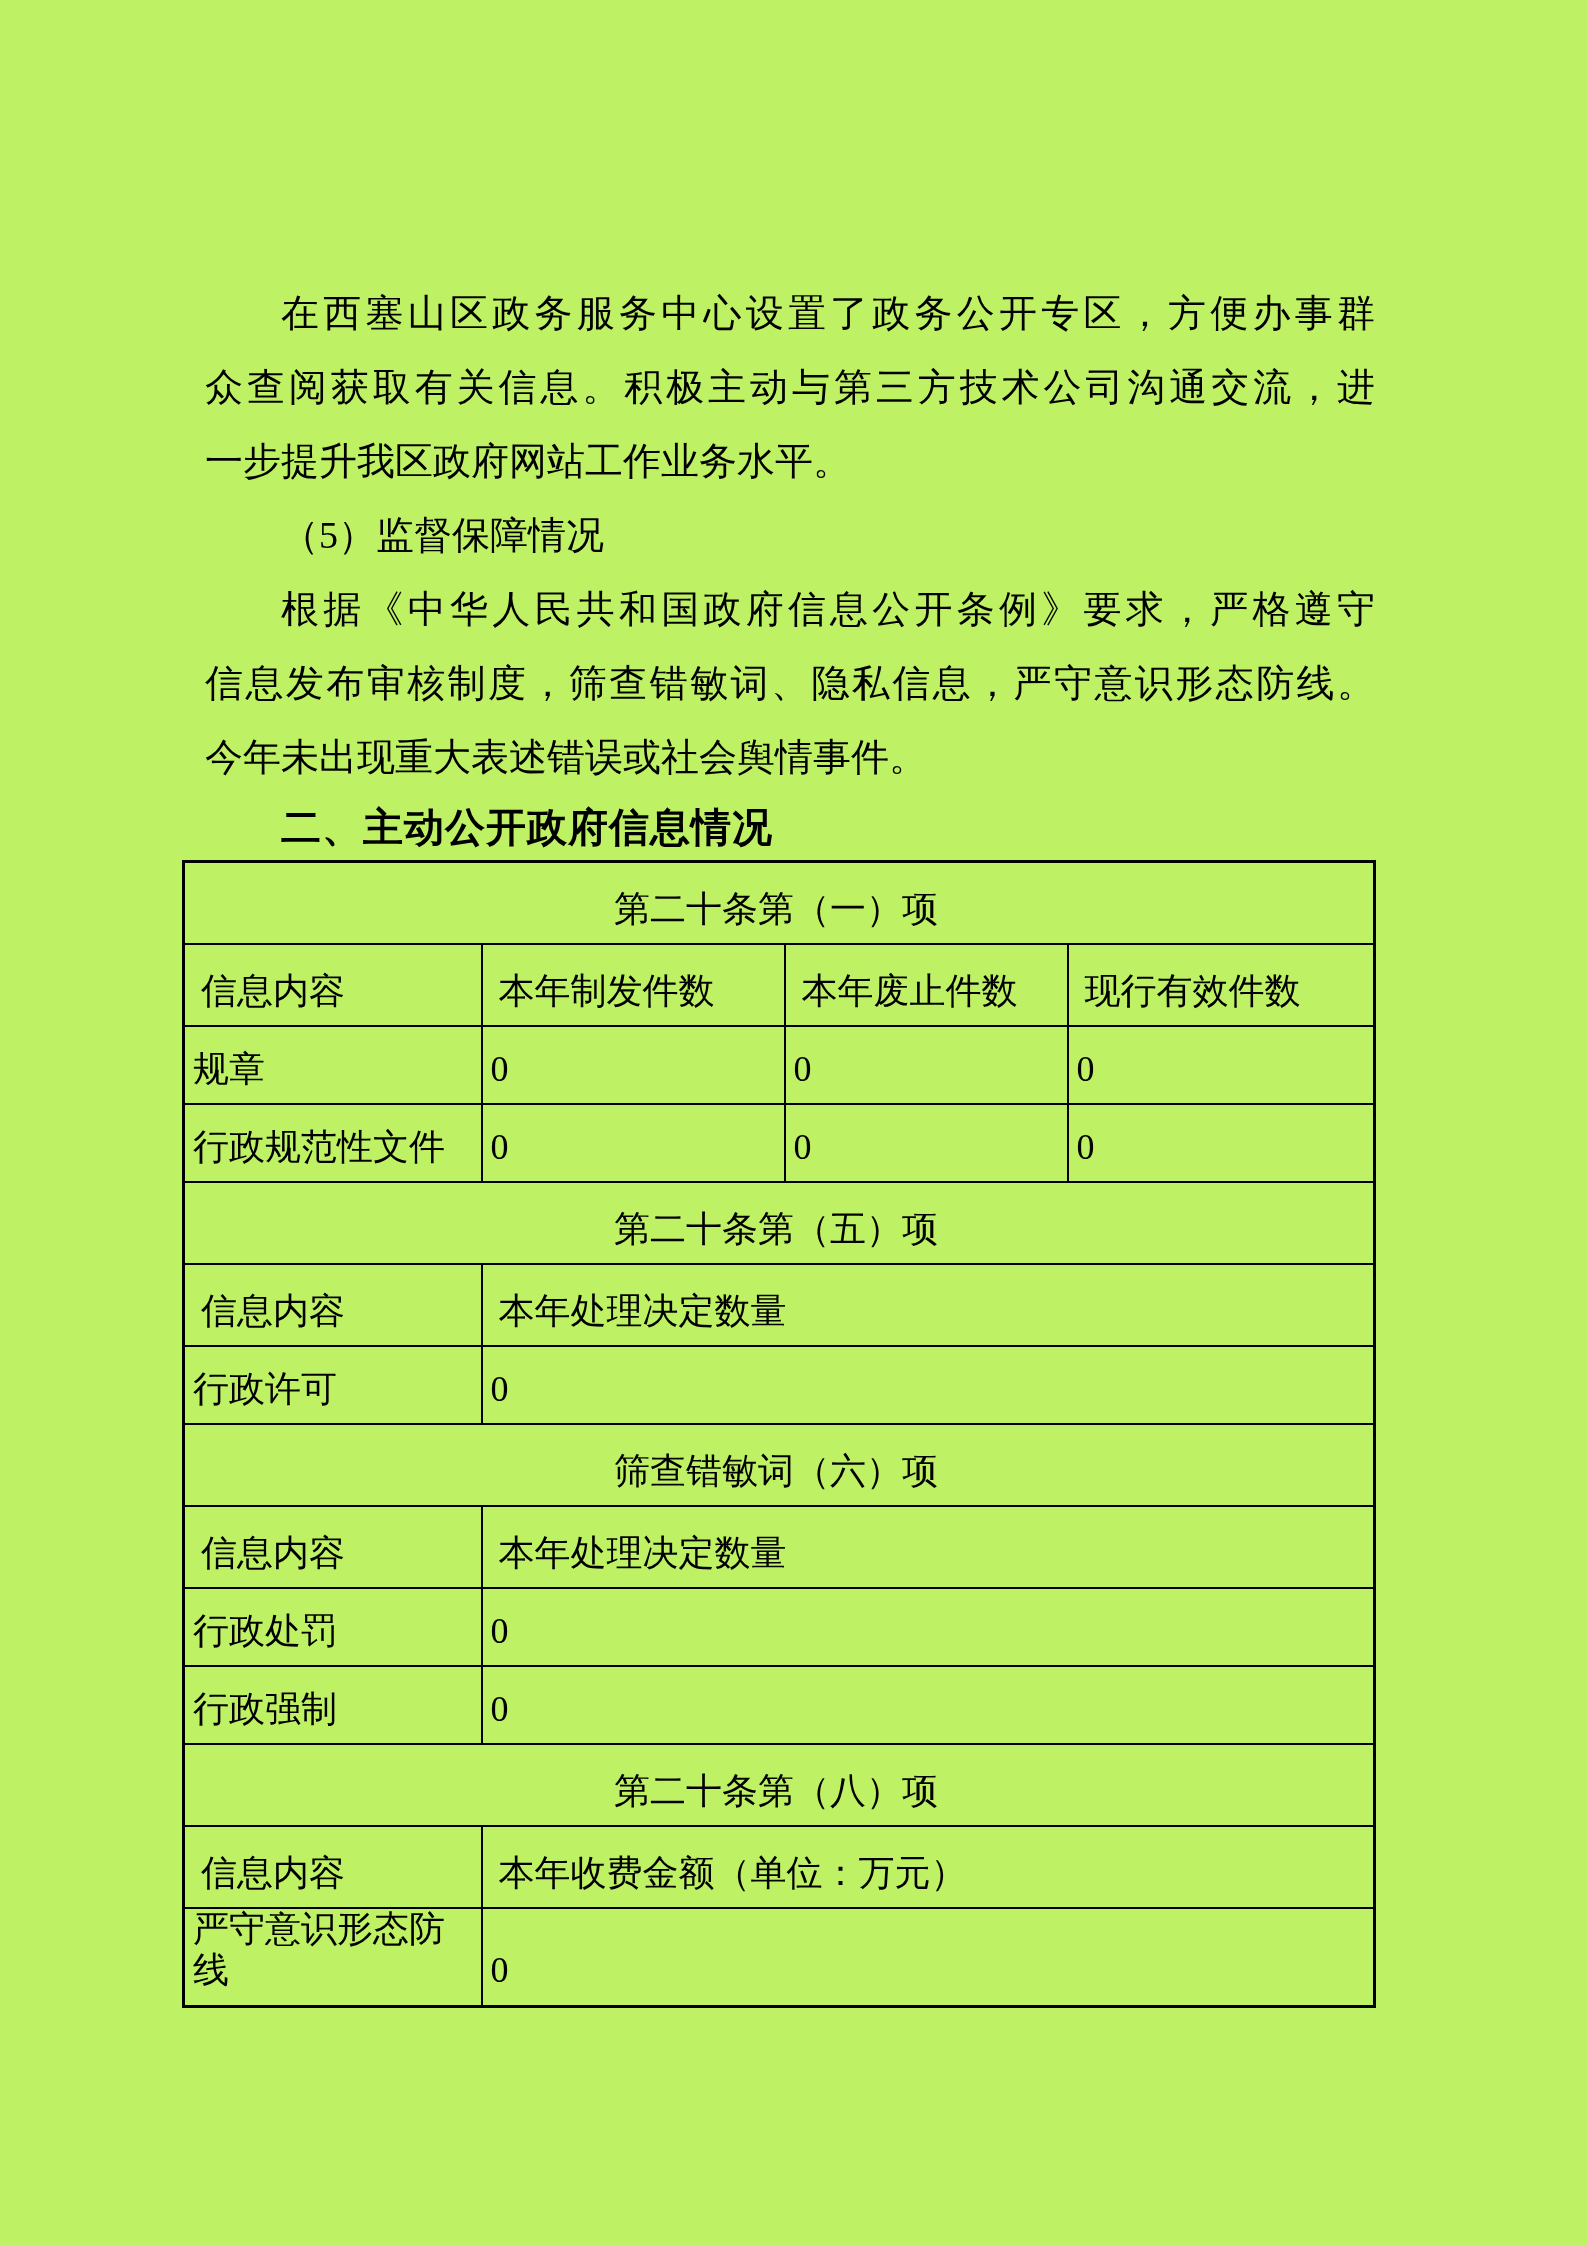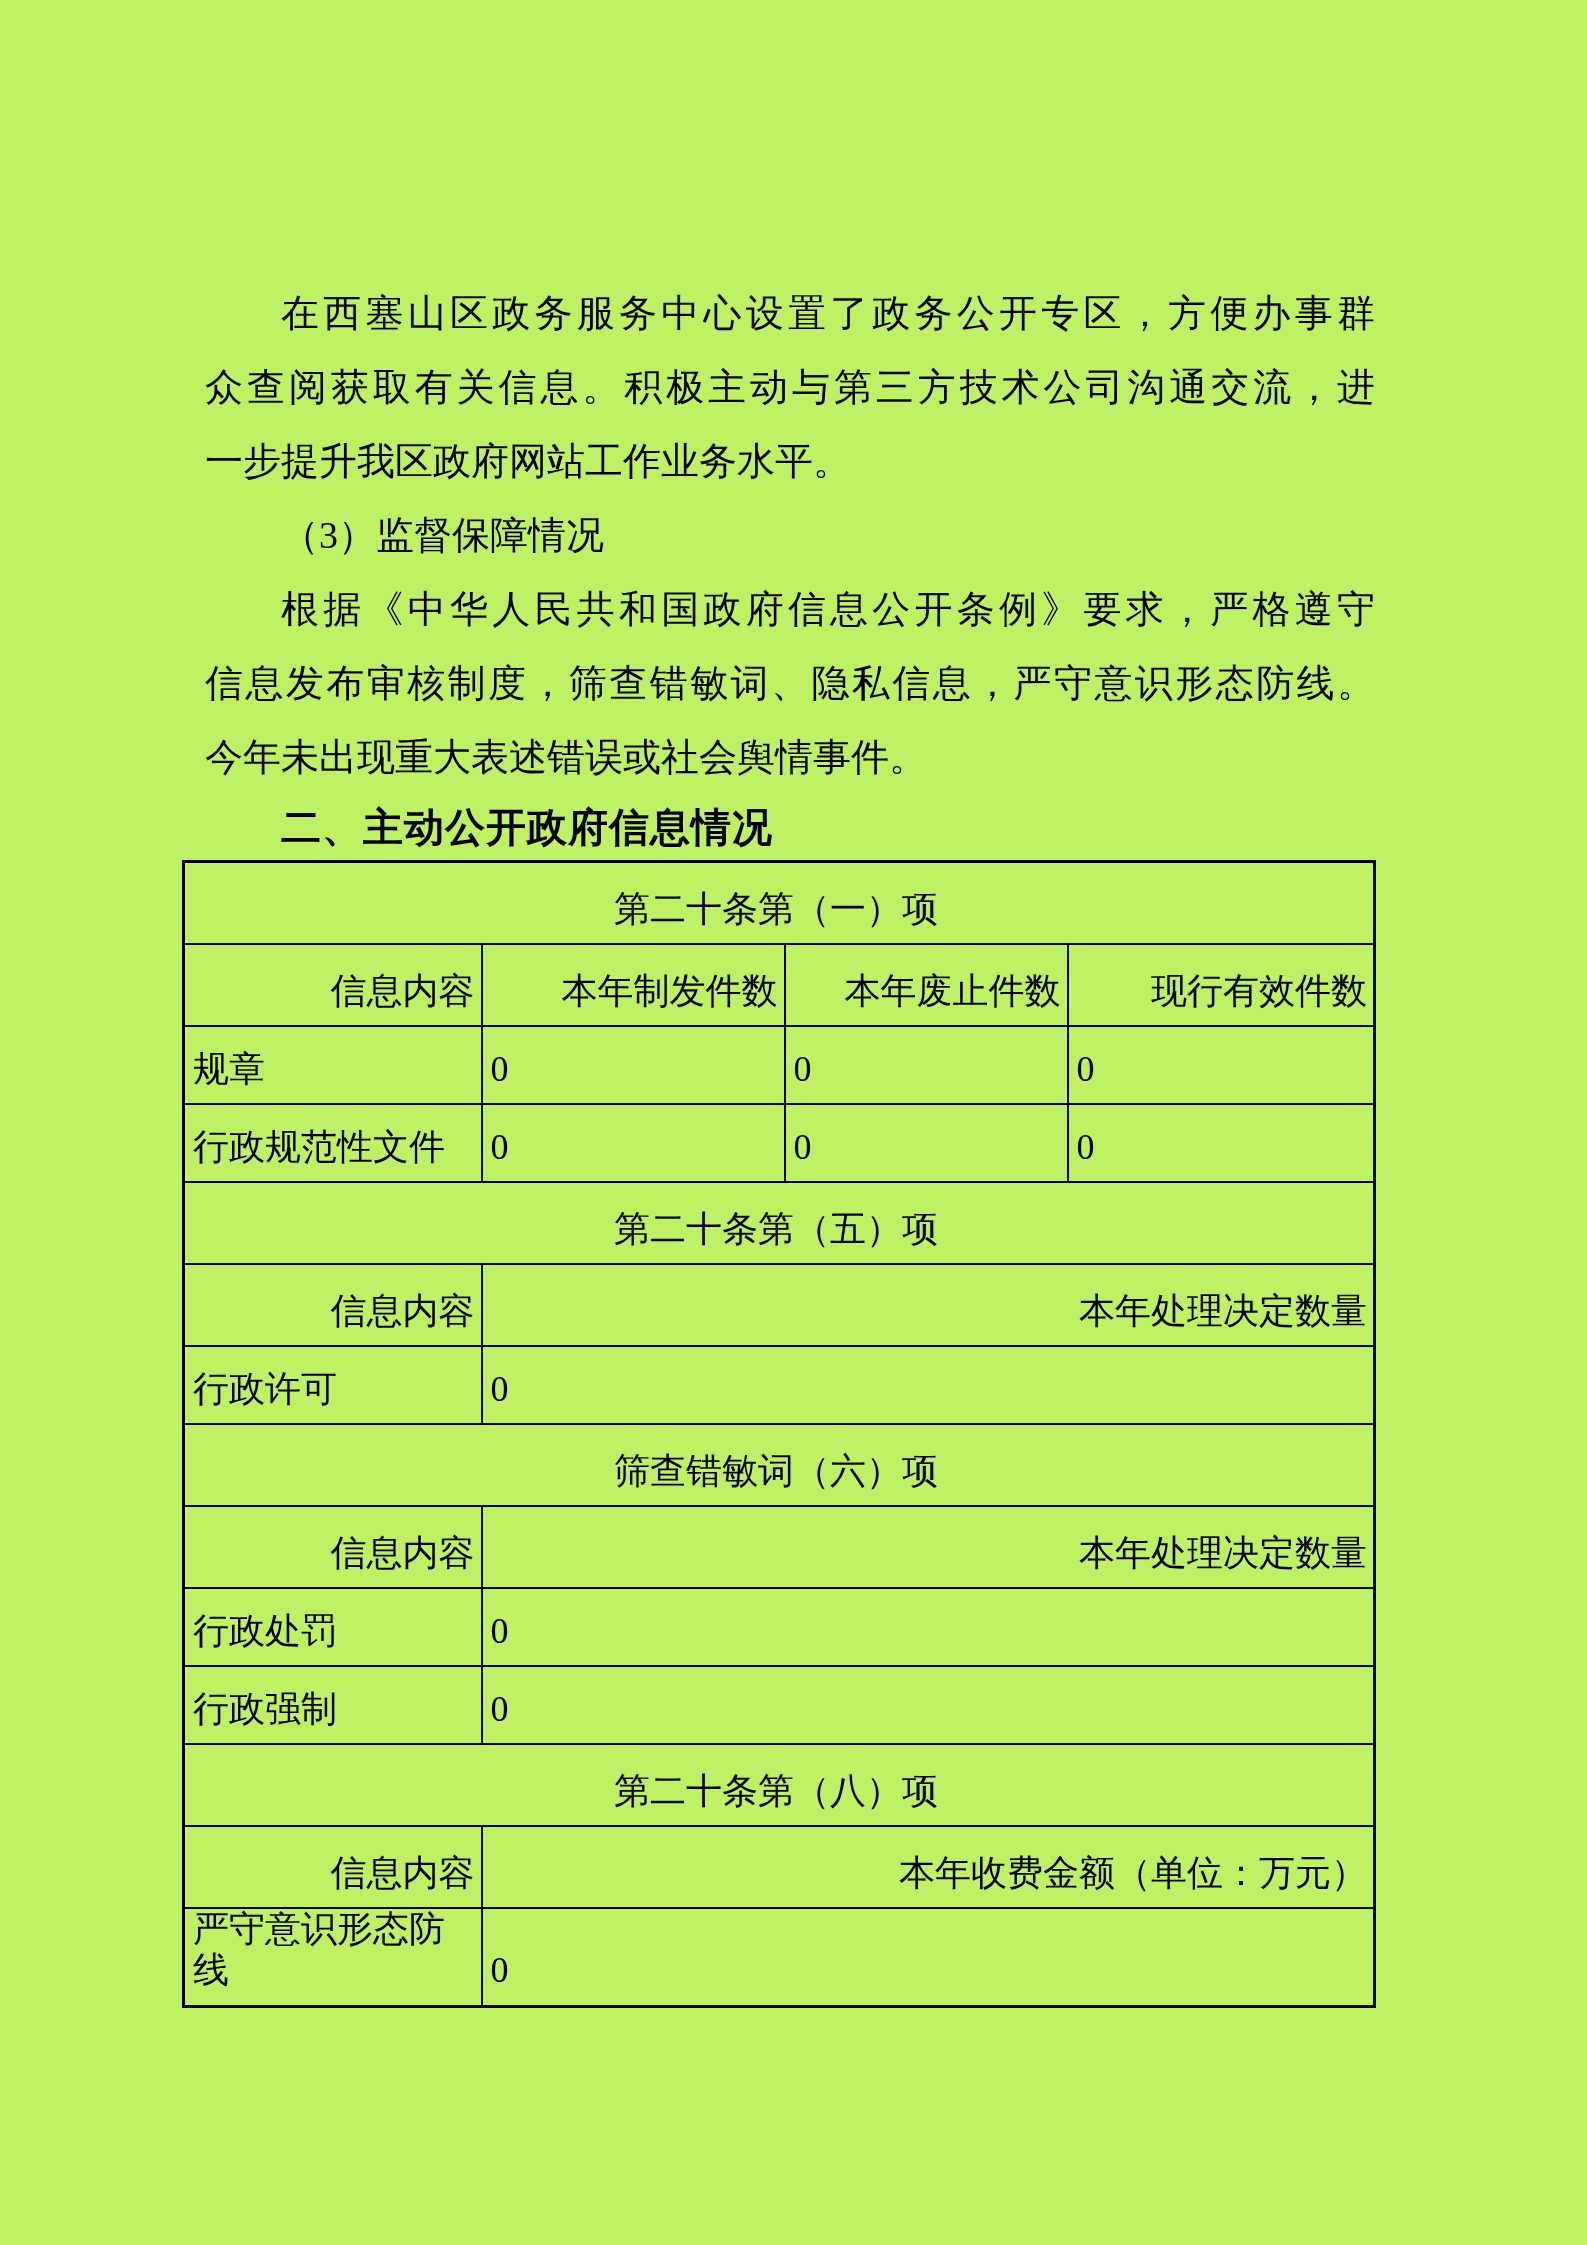--- a/index.html
+++ b/index.html
@@ -42,33 +42,33 @@
   .gov-table td, .gov-table th{
     border:2px solid #000;
     vertical-align:bottom;
     padding:0 6px 13px 8px;
     line-height:1.15;
     font-weight:normal;
     text-align:left;
     overflow:hidden;
   }
   .row-title td{height:67px;text-align:center;padding-left:0;}
-  .row-head th{height:67px;text-align:right;padding-left:16px;}
+  .row-head th{height:67px;text-align:left;padding-left:16px;}
   .row-data td{height:63px;}
 </style>
 </head>
 <body>
 
 <div class="page">
 
   <div class="textblock">
     <div class="line just indent">在西塞山区政务服务中心设置了政务公开专区，方便办事群</div>
     <div class="line just">众查阅获取有关信息。积极主动与第三方技术公司沟通交流，进</div>
     <div class="line">一步提升我区政府网站工作业务水平。</div>
-    <div class="line indent">（3）监督保障情况</div>
+    <div class="line indent">（5）监督保障情况</div>
     <div class="line just indent">根据《中华人民共和国政府信息公开条例》要求，严格遵守</div>
     <div class="line just">信息发布审核制度，筛查错敏词、隐私信息，严守意识形态防线。</div>
     <div class="line">今年未出现重大表述错误或社会舆情事件。</div>
     <div class="section-heading">二、主动公开政府信息情况</div>
   </div>
 
   <table class="gov-table">
     <colgroup>
       <col style="width:298px">
       <col style="width:303px">

